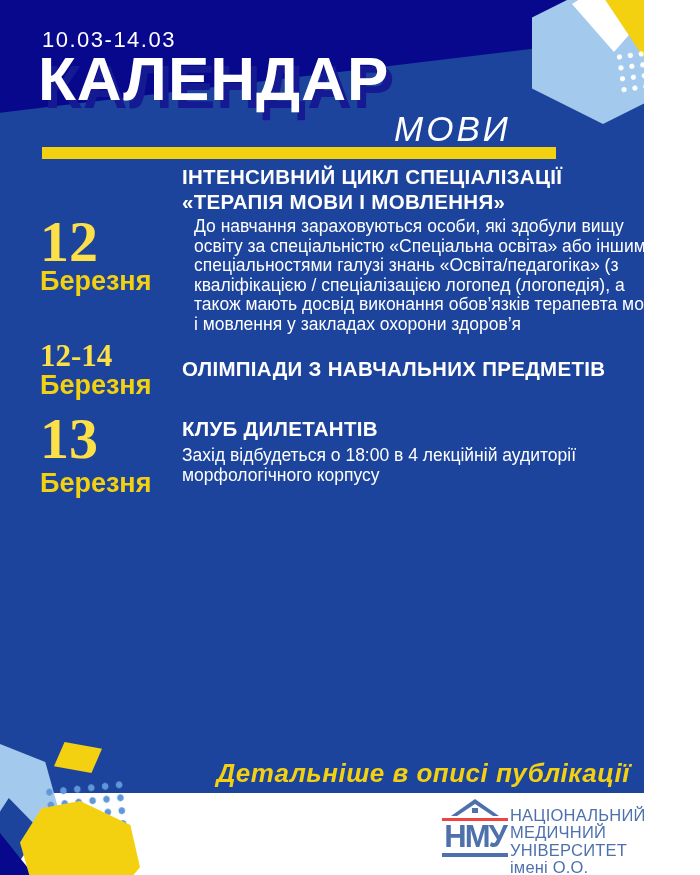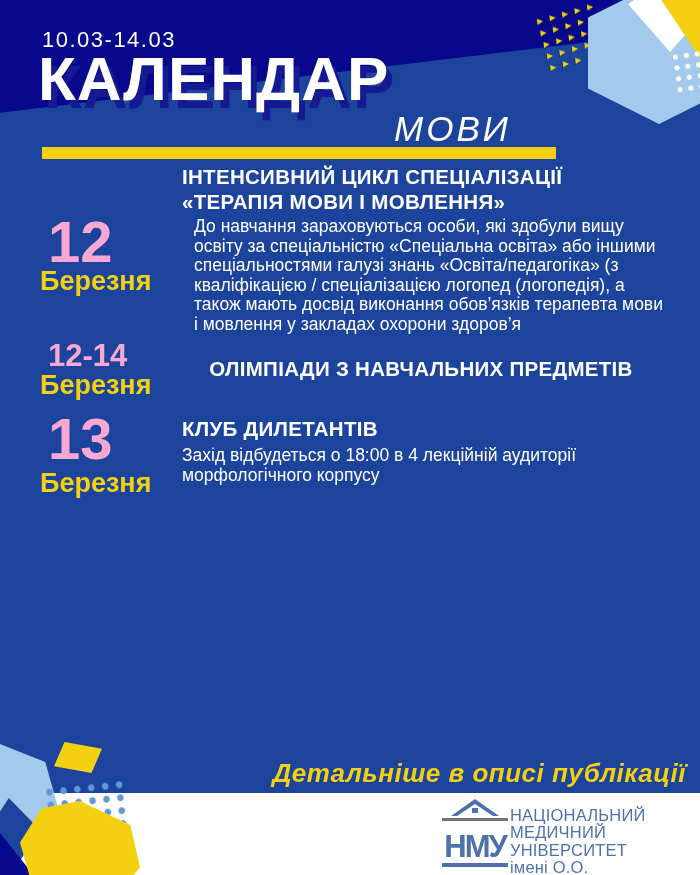--- a/index.html
+++ b/index.html
@@ -1,18 +1,18 @@
 <!DOCTYPE html>
 <html><head>
 <meta charset="utf-8">
 <style>
   html,body { margin:0; padding:0; }
   body { width:700px; height:875px; font-family:"Liberation Sans", sans-serif; }
   #poster {
-    position:relative; width:700px; height:875px; overflow:hidden;
+    position:relative; width:644px; height:875px; overflow:hidden;
     background:#1D449C;
   }
   
   #header-bg {
     position:absolute; left:0; top:0; width:700px; height:120px;
     background:#08088C;
     clip-path:polygon(0 0, 100% 0, 100% 24%, 0 94%);
   }
   #date-range {
     position:absolute; left:42px; top:27px;
@@ -43,35 +43,35 @@
   #white-dots { position:absolute; top:50px; right:-2px; width:30px; height:42px;
     background-image:radial-gradient(circle,#fff 2.2px,transparent 2.9px);
     background-size:11px 11px; transform:rotate(-8deg); }
   #confetti { position:absolute; left:541px; top:8px; display:grid;
     grid-template-columns:repeat(5,13px); grid-auto-rows:12px; transform:rotate(-16deg); }
   #confetti i { width:0; height:0; display:block; margin:2px;
     border-top:3.5px solid transparent; border-bottom:3.5px solid transparent;
     border-left:6.5px solid #F3D111; transform:rotate(10deg);
     filter:drop-shadow(-1px 1px 0 rgba(10,40,70,.55)); }
   
-  .date-num { position:absolute; left:48px; color:#f9a8d4; font-weight:800; line-height:1; }
+  .date-num { position:absolute; left:40px; color:#fde047; font-weight:800; line-height:1;font-family:Liberation Serif, serif; }
   #date-1 { top:213px; font-size:58px; }
   #date-2 { top:340px; font-size:31px; }
   #date-3 { top:410px; font-size:58px; }
   .date-month { position:absolute; left:40px; color:#F3D111; font-weight:700;
     font-size:27px; line-height:1; }
   #month-1 { top:268px; }
   #month-2 { top:372px; }
   #month-3 { top:470px; }
   
   .event-title { position:absolute; left:182px; width:478px; color:#fff;
     font-weight:700; font-size:20.5px; line-height:1.22; letter-spacing:.3px;
     white-space:pre-line; }
   #title-1 { top:164px; }
-  #title-2 { top:356px;text-align:center; }
+  #title-2 { top:356px; }
   #title-3 { top:416px; }
   .event-desc { position:absolute; left:182px; width:490px; color:#fff;
     font-size:17.5px; line-height:1.12; white-space:pre-line; }
   #desc-1 { top:217px;margin-left:12px; }
   #desc-3 { top:446px; }
   
   #footer-note { position:absolute; right:14px; top:758px;
     color:#F3D111; font-size:26px; font-weight:700; font-style:italic; letter-spacing:.5px;margin-left:30px; }
   #footer-bar { position:absolute; left:0; top:793px; width:700px; height:82px;
     background:#fff; z-index:1; }
@@ -95,21 +95,21 @@
     display:flex; align-items:flex-start; gap:9px; }
   #nmu-logo-icon { width:52px; display:flex; flex-direction:column; align-items:center; }
   #logo-roof { width:0; height:0; border-left:24px solid transparent;
     border-right:24px solid transparent; border-bottom:17px solid #4E71AC; position:relative; }
   #logo-roof::after { content:""; position:absolute; left:-18px; top:4.5px; width:0; height:0;
     border-left:18px solid transparent; border-right:18px solid transparent;
     border-bottom:12px solid #fff; }
   #logo-roof::before { content:""; position:absolute; left:-3px; top:9px; width:6px; height:5px;
     background:#4E71AC; z-index:1; }
   #logo-abbr { font-size:31px; font-weight:700; letter-spacing:-2px; color:#4E71AC;
-    line-height:1; padding:10px 2px 1px; border-top:3px solid #737373;
+    line-height:1; padding:0 2px 1px; border-top:3px solid #ef4444;
     border-bottom:4px solid #4E71AC; margin-top:2px; }
   #university-name { color:#4E71AC; font-size:16.5px; line-height:1.05;
     letter-spacing:.2px; white-space:pre-line; padding-top:8px; }
 </style>
 </head>
 <body>
 
 <div id="poster">
 
   <div id="header-bg"></div>

